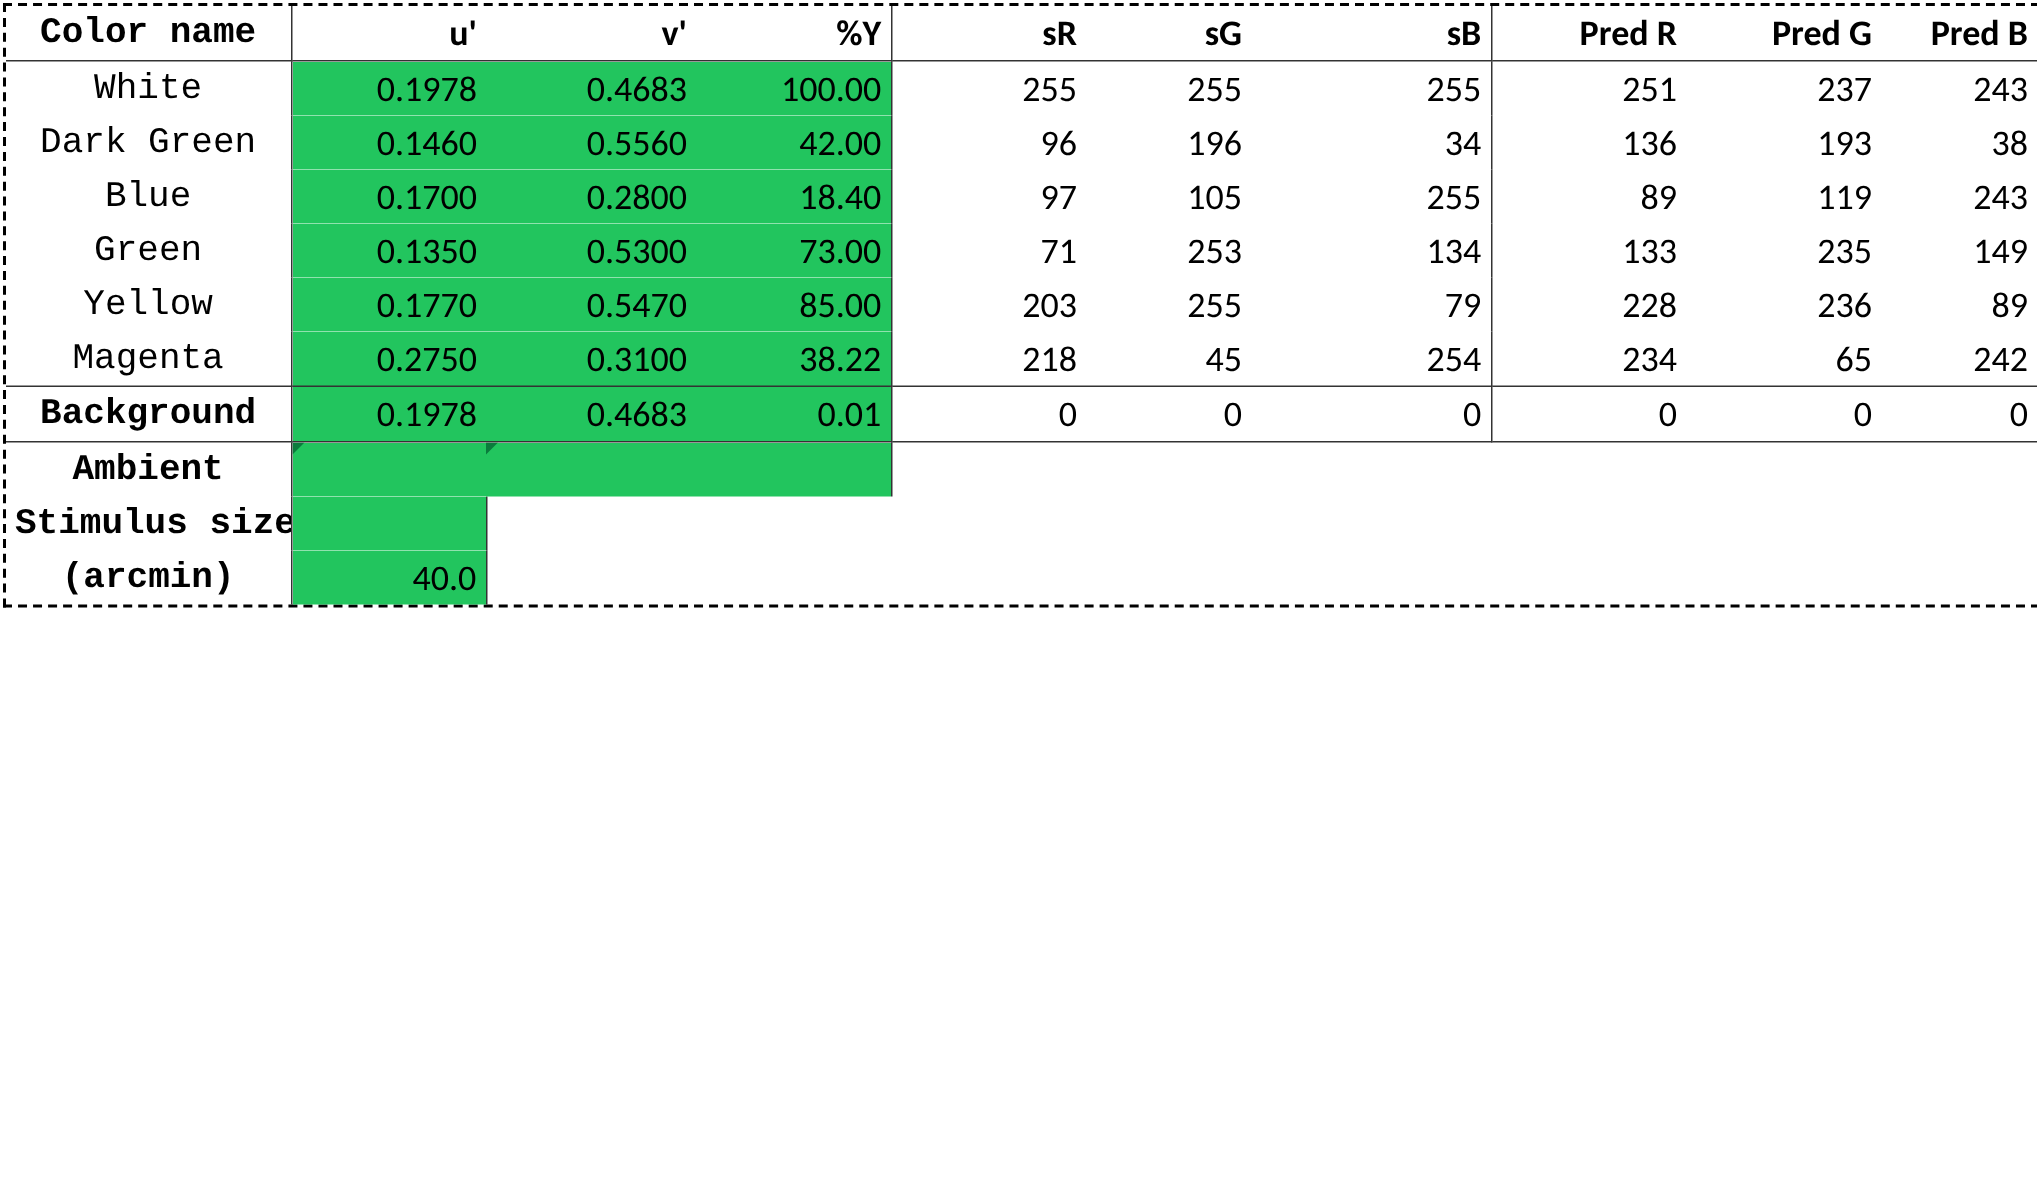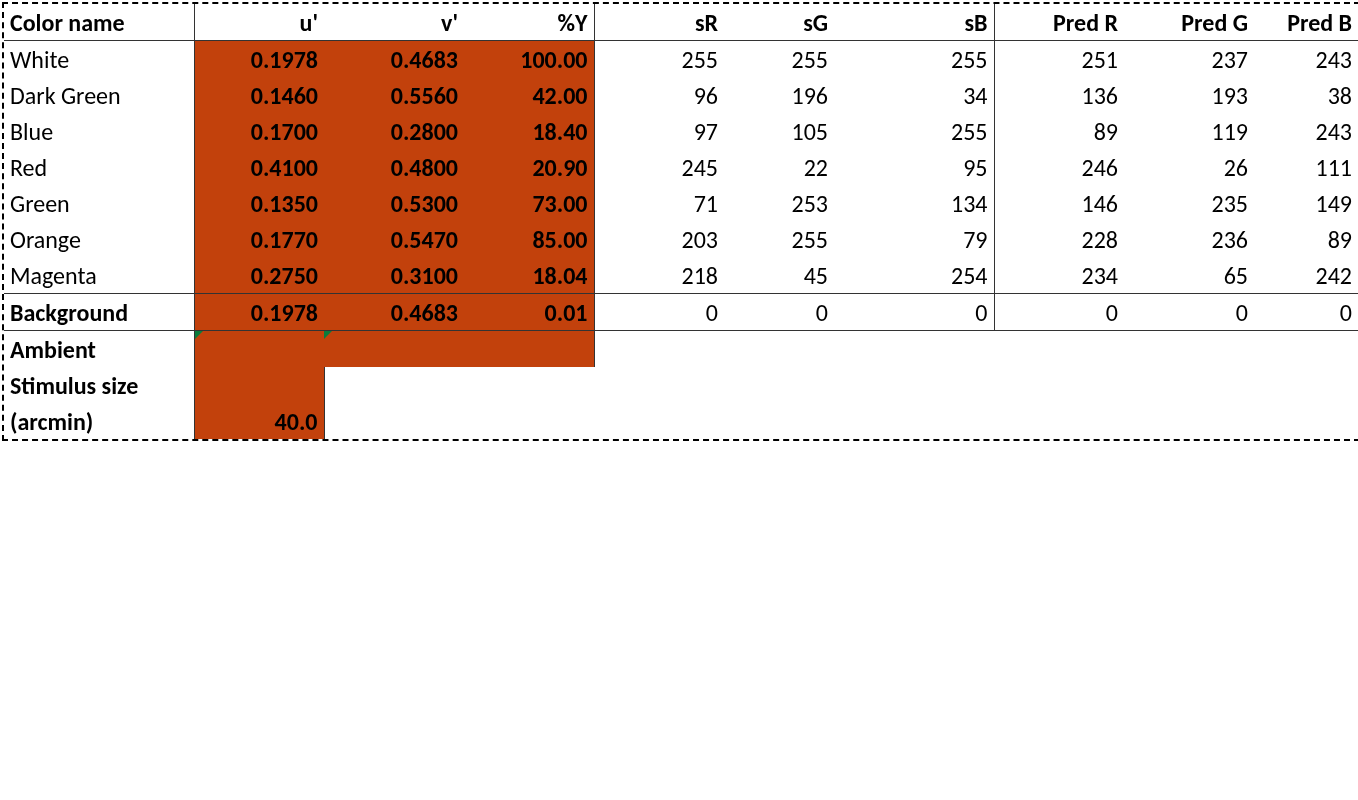--- a/index.html
+++ b/index.html
@@ -17,23 +17,23 @@
   }
   td, th {
     padding: 2px 6px;
     height: 32px;
     vertical-align: middle;
     border: none;
     white-space: nowrap;
     overflow: hidden;
   }
   .ralign { text-align: right; }
-  .lalign { text-align: left; }
+  .lalign { text-align: center; font-family: Liberation Mono, monospace; }
   .bold { font-weight: bold; }
-  .green { background: #c2410c; font-weight: bold; }
+  .green { background: #22c55e; }
   
   col.c-name { width: 190px; }
   col.c-u    { width: 130px; }
   col.c-v    { width: 140px; }
   col.c-y    { width: 130px; }
   col.c-sr   { width: 130px; }
   col.c-sg   { width: 110px; }
   col.c-sb   { width: 160px; }
   col.c-pr   { width: 130px; }
   col.c-pg   { width: 130px; }
@@ -125,60 +125,48 @@
           <td class="ralign green ">0.2800</td>
           <td class="ralign green br ">18.40</td>
           <td class="ralign ">97</td>
           <td class="ralign ">105</td>
           <td class="ralign br ">255</td>
           <td class="ralign ">89</td>
           <td class="ralign ">119</td>
           <td class="ralign ">243</td>
         </tr>
         <tr>
-          <td class="lalign br ">Red</td>
-          <td class="ralign green ">0.4100</td>
-          <td class="ralign green ">0.4800</td>
-          <td class="ralign green br ">20.90</td>
-          <td class="ralign ">245</td>
-          <td class="ralign ">22</td>
-          <td class="ralign br ">95</td>
-          <td class="ralign ">246</td>
-          <td class="ralign ">26</td>
-          <td class="ralign ">111</td>
-        </tr>
-        <tr>
           <td class="lalign br ">Green</td>
           <td class="ralign green ">0.1350</td>
           <td class="ralign green ">0.5300</td>
           <td class="ralign green br ">73.00</td>
           <td class="ralign ">71</td>
           <td class="ralign ">253</td>
           <td class="ralign br ">134</td>
-          <td class="ralign ">146</td>
+          <td class="ralign ">133</td>
           <td class="ralign ">235</td>
           <td class="ralign ">149</td>
         </tr>
         <tr>
-          <td class="lalign br ">Orange</td>
+          <td class="lalign br ">Yellow</td>
           <td class="ralign green ">0.1770</td>
           <td class="ralign green ">0.5470</td>
           <td class="ralign green br ">85.00</td>
           <td class="ralign ">203</td>
           <td class="ralign ">255</td>
           <td class="ralign br ">79</td>
           <td class="ralign ">228</td>
           <td class="ralign ">236</td>
           <td class="ralign ">89</td>
         </tr>
         <tr>
           <td class="lalign br bb">Magenta</td>
           <td class="ralign green bb">0.2750</td>
           <td class="ralign green bb">0.3100</td>
-          <td class="ralign green br bb">18.04</td>
+          <td class="ralign green br bb">38.22</td>
           <td class="ralign bb">218</td>
           <td class="ralign bb">45</td>
           <td class="ralign br bb">254</td>
           <td class="ralign bb">234</td>
           <td class="ralign bb">65</td>
           <td class="ralign bb">242</td>
         </tr>
         <tr>
           <td class="bold lalign br bb">Background</td>
           <td class="ralign green bb">0.1978</td>

